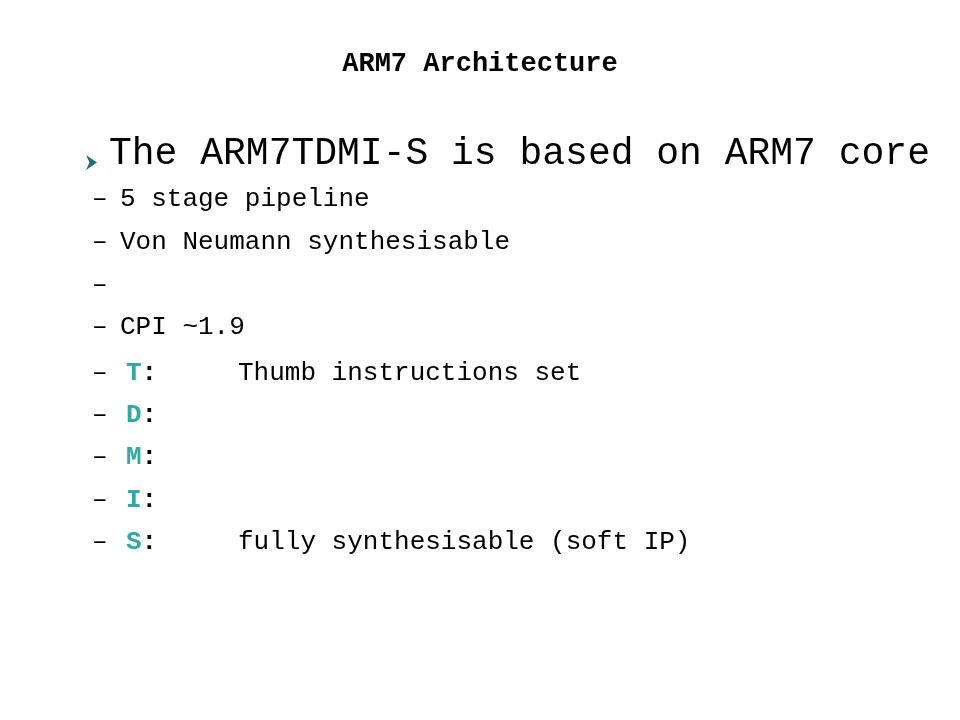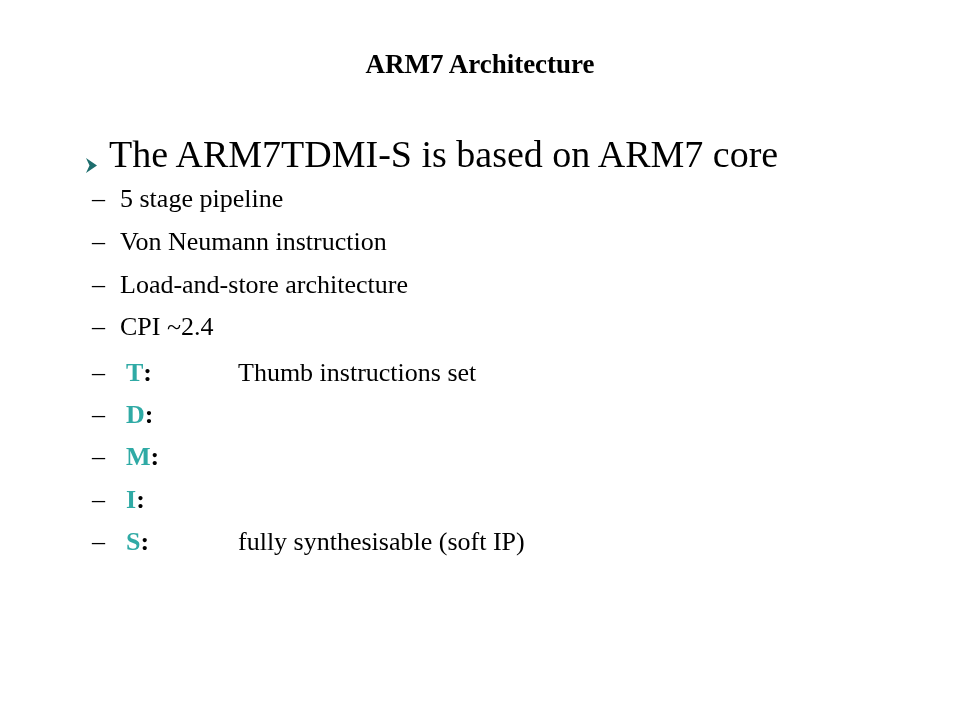--- a/index.html
+++ b/index.html
@@ -5,21 +5,21 @@
   html, body {
     margin: 0;
     padding: 0;
     background: #ffffff;
   }
   .slide {
     position: relative;
     width: 960px;
     height: 604px;
     background: var(--bg, #ffffff);
-    font-family: Liberation Serif, serif;
+    font-family: Liberation Mono, monospace;
     color: var(--text, #000000);
     overflow: hidden;
   }
   .title {
     position: absolute;
     top: 47px;
     left: 0;
     width: 100%;
     margin: 0;
     text-align: center;
@@ -110,31 +110,30 @@
     <span class="main-text">The ARM7TDMI-S is based on ARM7 core</span>
   </div>
 
   <div class="sub-line row-0">
     <span class="dash">–</span>
     <span class="sub-text">5 stage pipeline</span>
   </div>
 
   <div class="sub-line row-1">
     <span class="dash">–</span>
-    <span class="sub-text">Von Neumann instruction</span>
+    <span class="sub-text">Von Neumann synthesisable</span>
   </div>
 
   <div class="sub-line row-2">
     <span class="dash">–</span>
-    <span class="sub-text">Load-and-store architecture</span>
   </div>
 
   <div class="sub-line row-3">
     <span class="dash">–</span>
-    <span class="sub-text">CPI ~2.4</span>
+    <span class="sub-text">CPI ~1.9</span>
   </div>
 
   <div class="sub-line row-4">
     <span class="dash">–</span>
     <span class="letter"><b>T</b><b class="colon">:</b></span>
     <span class="desc">Thumb instructions set</span>
   </div>
 
   <div class="sub-line row-5">
     <span class="dash">–</span>

